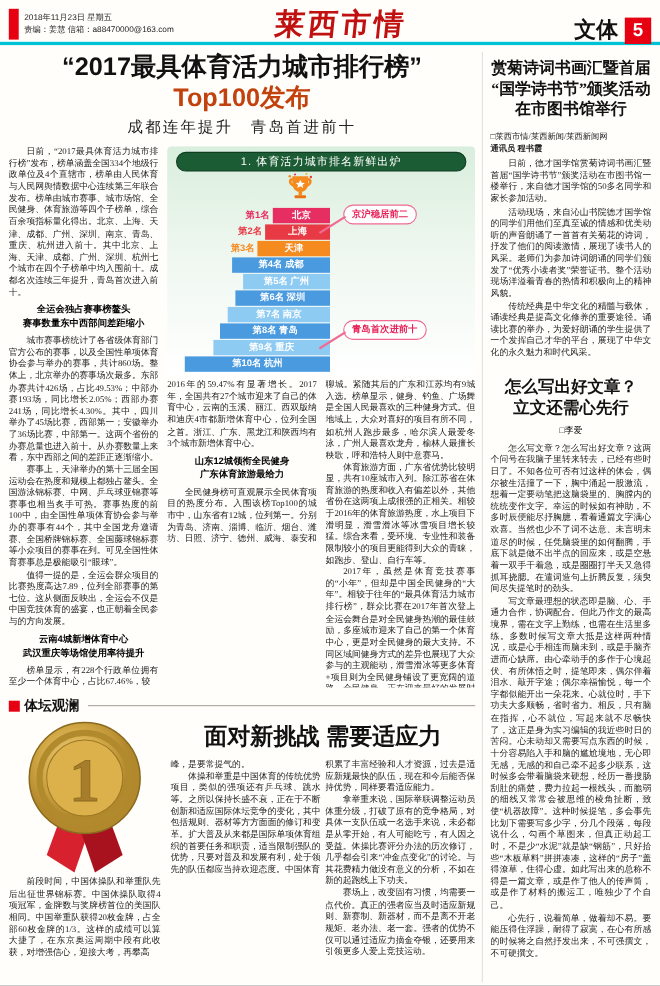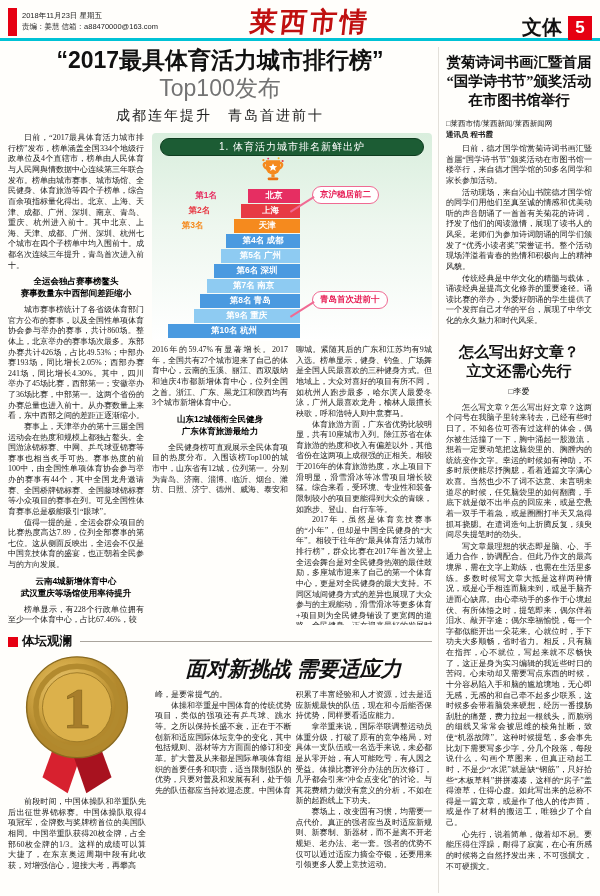--- a/index.html
+++ b/index.html
@@ -19,21 +19,21 @@
   .cyan-rule { height:3px; background:#00c2d5; margin:2px 0 0 0; }
 
   
   .content { display:flex; padding:6px 8px 0 8px; }
   .main-left { width:424px; flex:none; }
   .right-col { flex:1; margin-left:6px; padding-left:7px; border-left:1px solid #e3e0da; overflow:hidden; height:846px; }
 
   
   .headline { text-align:center; font-family:"Liberation Sans",sans-serif; }
   .headline .l1 { font-size:23px; font-weight:bold; color:#111; line-height:1.2; }
-  .headline .l2 { font-size:23px; font-weight:normal; color:#737373; line-height:1.2; }
+  .headline .l2 { font-size:23px; font-weight:bold; color:#c2410c; line-height:1.2; }
   .headline .sub { font-size:14px; color:#222; margin-top:5px; letter-spacing:2px; }
 
   
   .article { display:flex; gap:8px; height:492px; overflow:hidden; margin-top:8px; }
   .colA { width:136px; flex:none; overflow:hidden; }
   .colRight { flex:1; display:flex; flex-direction:column; }
   .cols23 { display:flex; gap:8px; flex:1; overflow:hidden; margin-top:4px; }
   .colB, .colC { flex:1; overflow:hidden; }
   p.jp { font-size:8px; line-height:1.33; text-align:justify; text-indent:2em; color:#1a1a1a; }
   p.jp.cont { text-indent:0; }
@@ -42,41 +42,41 @@
 
   
   .chart { position:relative; height:208px; width:100%; border-radius:4px;
            background:linear-gradient(180deg,#d9eedd 0%, #eef7ef 45%, #ffffff 100%); overflow:hidden; flex:none; }
   .chart-title { position:absolute; top:5px; left:8px; right:8px; height:18px; background:#1c5c34;
                  border:1px solid #0f3d20; border-radius:10px; color:#fff; font-weight:normal; font-size:10px;
                  display:flex; align-items:center; justify-content:center; letter-spacing:1px;
                  font-family:"Liberation Sans",sans-serif; }
   .trophy { position:absolute; top:24px; left:104px; width:34px; height:32px; }
   .chart-rows { position:absolute; top:56px; left:0; width:148px; }
-  .chart-row { display:flex; justify-content:flex-end; align-items:center; height:13.5px; margin-bottom:1.5px;gap:28px; }
+  .chart-row { display:flex; justify-content:flex-end; align-items:center; height:13.5px; margin-bottom:1.5px; }
   .rank-outside { font-size:8.5px; font-weight:bold; margin-right:3px; font-family:"Liberation Sans",sans-serif; white-space:nowrap; }
   .bar { height:100%; color:#fff; font-size:8.5px; font-weight:bold; display:flex; align-items:center;
          justify-content:center; font-family:"Liberation Sans",sans-serif; white-space:nowrap; }
   .callout { position:absolute; left:160px; padding:2px 7px; border:1.5px solid #f06a93; border-radius:10px;
              background:#fff; color:#e71f56; font-size:8.5px; font-weight:bold; white-space:nowrap;
              font-family:"Liberation Sans",sans-serif; }
   .callout-line { position:absolute; left:-27px; top:9px; width:28px; height:1.5px; background:#f06a93;
                   transform:rotate(-32deg); transform-origin:right center; }
 
   
   .sw-header { display:flex; align-items:center; margin:8px 0 5px 0; }
   .sw-square { width:10px; height:10px; background:#e60012; margin-right:4px; }
   .sw-label { font-size:12.5px; font-weight:bold; font-family:"Liberation Sans",sans-serif; color:#111; }
   .sw-line { flex:1; height:1px; background:#a9a49c; margin-left:8px; }
   .sw-body { display:flex; gap:9px; height:222px; overflow:hidden; }
   .sw-left { width:138px; flex:none; }
   .medal-wrap { height:142px; display:flex; justify-content:center; }
   .sw-main { flex:1; display:flex; flex-direction:column; }
   .sw-headline { text-align:center; font-size:21px; font-weight:bold; font-family:"Liberation Sans",sans-serif;
-                 margin:0 0 7px 0; color:#111;font-style:italic; }
+                 margin:0 0 7px 0; color:#111; }
   .sw-cols { display:flex; gap:4px; flex:1; overflow:hidden; }
   .sw-col { flex:1; overflow:hidden; }
 
   
   .ra-title { text-align:center; font-size:14.5px; font-weight:bold; line-height:1.3; color:#111; margin-top:6px; }
   .ra-byline { font-size:7.5px; color:#222; margin:8px 0 4px 0; line-height:1.5; }
   .ra-byline b { font-size:7.5px; }
   .rb-title { text-align:center; font-size:15px; font-weight:bold; line-height:1.3; color:#111; margin-top:16px; }
   .rb-byline { text-align:center; font-size:8px; margin:4px 0 6px 0; }
   .right-col p.jp { margin-bottom:1px; }
@@ -150,21 +150,21 @@
                 </div>
                 <div class="chart-row">
                   <span class="rank-outside" style="color: rgb(231, 58, 68);">第2名</span>
                   <div class="bar" style="width: 58.8px; background: rgb(231, 58, 68);">上海</div>
                 </div>
                 <div class="chart-row">
                   <span class="rank-outside" style="color: rgb(245, 138, 30);">第3名</span>
                   <div class="bar" style="width: 65.6px; background: rgb(245, 138, 30);">天津</div>
                 </div>
                 <div class="chart-row">
-                  <div class="bar" style="width: 74px; background: rgb(74, 154, 224);">第4名 成都</div>
+                  <div class="bar" style="width: 89px; background: rgb(74, 154, 224);">第4名 成都</div>
                 </div>
                 <div class="chart-row">
                   <div class="bar" style="width: 79.2px; background: rgb(142, 203, 242);">第5名 广州</div>
                 </div>
                 <div class="chart-row">
                   <div class="bar" style="width: 86px; background: rgb(74, 154, 224);">第6名 深圳</div>
                 </div>
                 <div class="chart-row">
                   <div class="bar" style="width: 92.8px; background: rgb(142, 203, 242);">第7名 南京</div>
                 </div>

